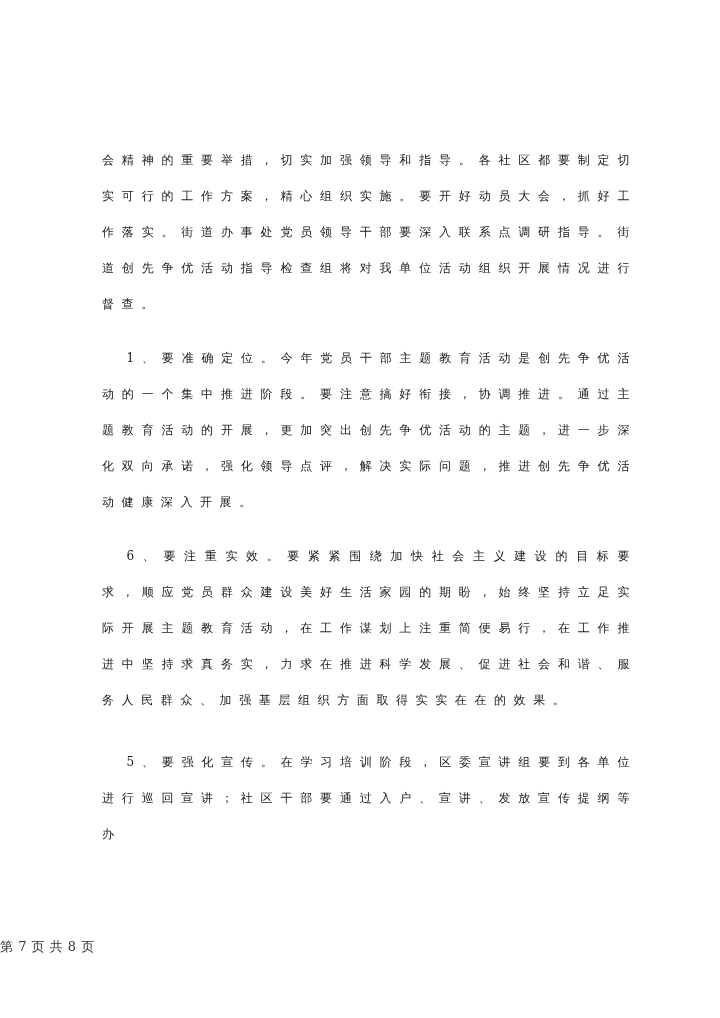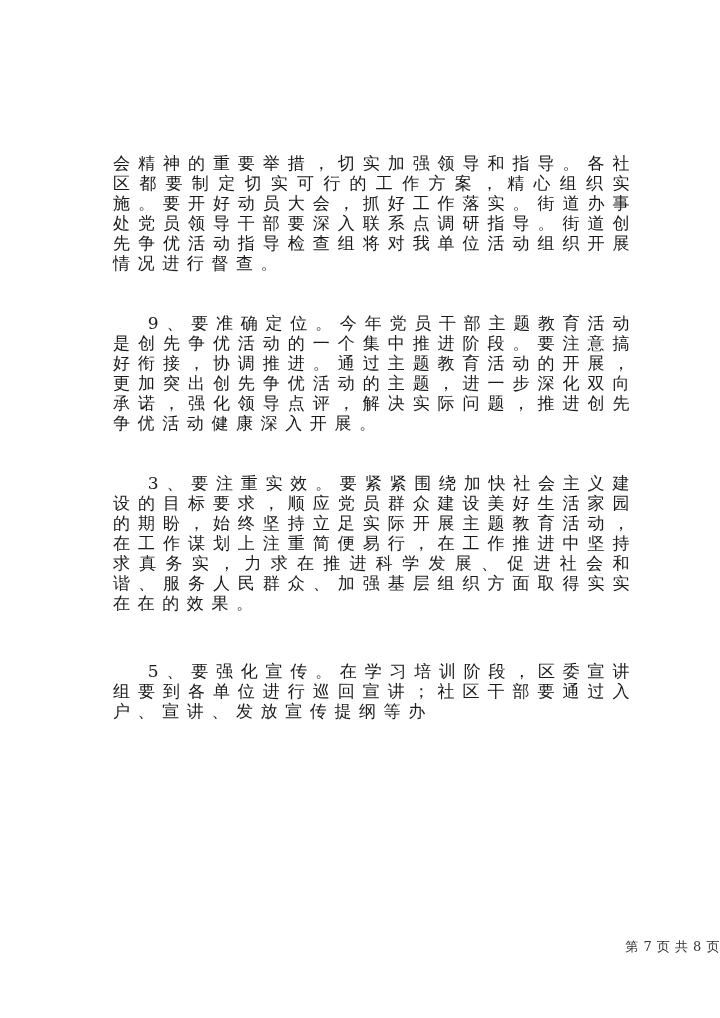--- a/index.html
+++ b/index.html
@@ -15,53 +15,53 @@
       font-family: "DejaVu Serif", "Liberation Serif", serif;
       color: #1a1a1a;
     }
     .page-body {
       position: absolute;
       left: 97px;
       top: 137px;
       width: 532px;
     }
     .para {
-      margin: 16px;
-      font-size: 17px;
-      line-height: 20px;
+      margin: 5px;
+      font-size: 12px;
+      line-height: 36px;
       letter-spacing: 7.6px;
       text-align: justify;
       text-align-last: left;
       word-break: break-all;
       margin-right: -8px;
     }
     .para.indent {
       text-indent: 2.05em;
     }
     .para-gap {
       height: 8px;
     }
     .footer {
       position: absolute;
       left: 0;
       width: 720px;
       top: 938px;
-      text-align: right;
+      text-align: left;
       font-size: 13px;
       color: #333;
       letter-spacing: 0.5px;
     }
   </style>
 </head>
 <body>
 
 <div class="page-body">
   <p class="para">会精神的重要举措，切实加强领导和指导。各社区都要制定切实可行的工作方案，精心组织实施。要开好动员大会，抓好工作落实。街道办事处党员领导干部要深入联系点调研指导。街道创先争优活动指导检查组将对我单位活动组织开展情况进行督查。</p>
   <div class="para-gap"></div>
-  <p class="para indent">9、要准确定位。今年党员干部主题教育活动是创先争优活动的一个集中推进阶段。要注意搞好衔接，协调推进。通过主题教育活动的开展，更加突出创先争优活动的主题，进一步深化双向承诺，强化领导点评，解决实际问题，推进创先争优活动健康深入开展。</p>
+  <p class="para indent">1、要准确定位。今年党员干部主题教育活动是创先争优活动的一个集中推进阶段。要注意搞好衔接，协调推进。通过主题教育活动的开展，更加突出创先争优活动的主题，进一步深化双向承诺，强化领导点评，解决实际问题，推进创先争优活动健康深入开展。</p>
   <div class="para-gap"></div>
-  <p class="para indent">3、要注重实效。要紧紧围绕加快社会主义建设的目标要求，顺应党员群众建设美好生活家园的期盼，始终坚持立足实际开展主题教育活动，在工作谋划上注重简便易行，在工作推进中坚持求真务实，力求在推进科学发展、促进社会和谐、服务人民群众、加强基层组织方面取得实实在在的效果。</p>
+  <p class="para indent">6、要注重实效。要紧紧围绕加快社会主义建设的目标要求，顺应党员群众建设美好生活家园的期盼，始终坚持立足实际开展主题教育活动，在工作谋划上注重简便易行，在工作推进中坚持求真务实，力求在推进科学发展、促进社会和谐、服务人民群众、加强基层组织方面取得实实在在的效果。</p>
   <div class="para-gap"></div>
   <div class="para-gap"></div>
   <p class="para indent">5、要强化宣传。在学习培训阶段，区委宣讲组要到各单位进行巡回宣讲；社区干部要通过入户、宣讲、发放宣传提纲等办</p>
 </div>
 
 <div class="footer">第 7 页  共 8 页</div>
 
 </body></html>

